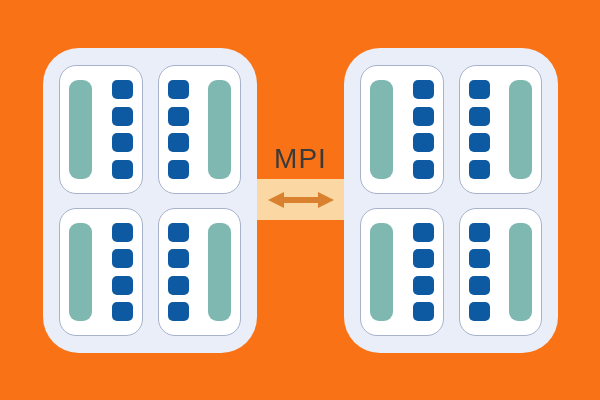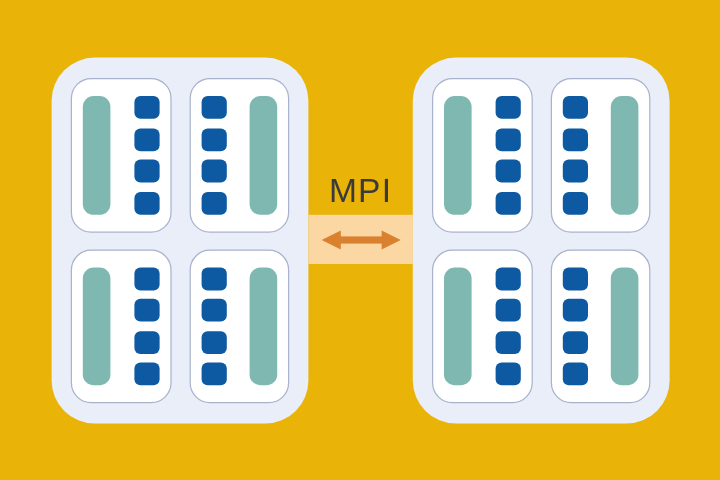--- a/index.html
+++ b/index.html
@@ -5,21 +5,21 @@
   html, body {
     margin: 0;
     padding: 0;
     background: #ffffff;
     font-family: "Liberation Sans", sans-serif;
   }
   .canvas {
     position: relative;
     width: 600px;
     height: 400px;
-    background: #eab308;
+    background: #f97316;
     overflow: hidden;
   }
   
   .node {
     position: absolute;
     top: 48px;
     width: 214px;
     height: 305px;
     background: var(--node-fill, #E9EEF8);
     border-radius: 36px;

